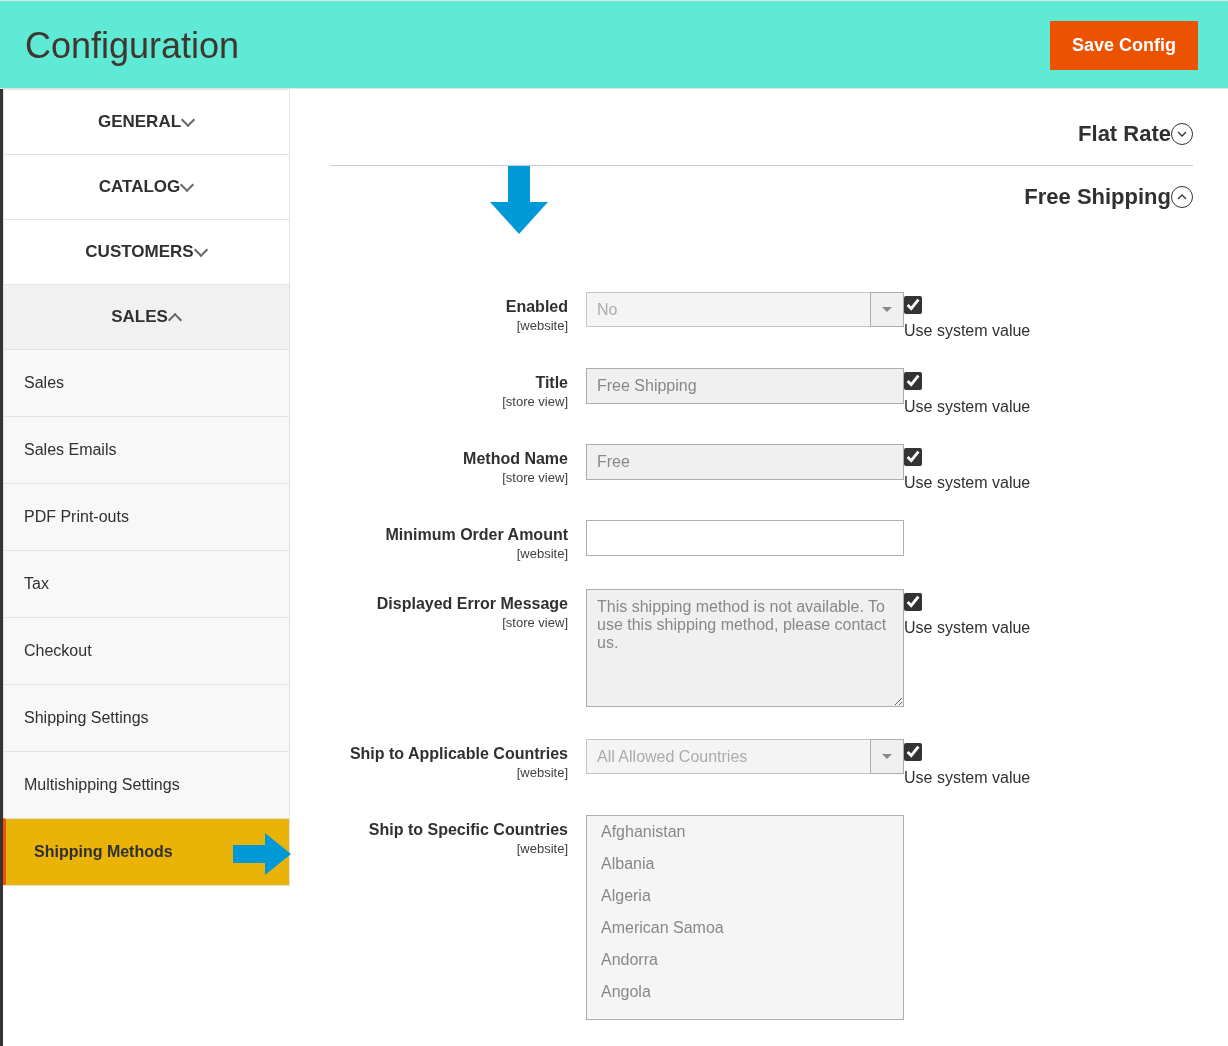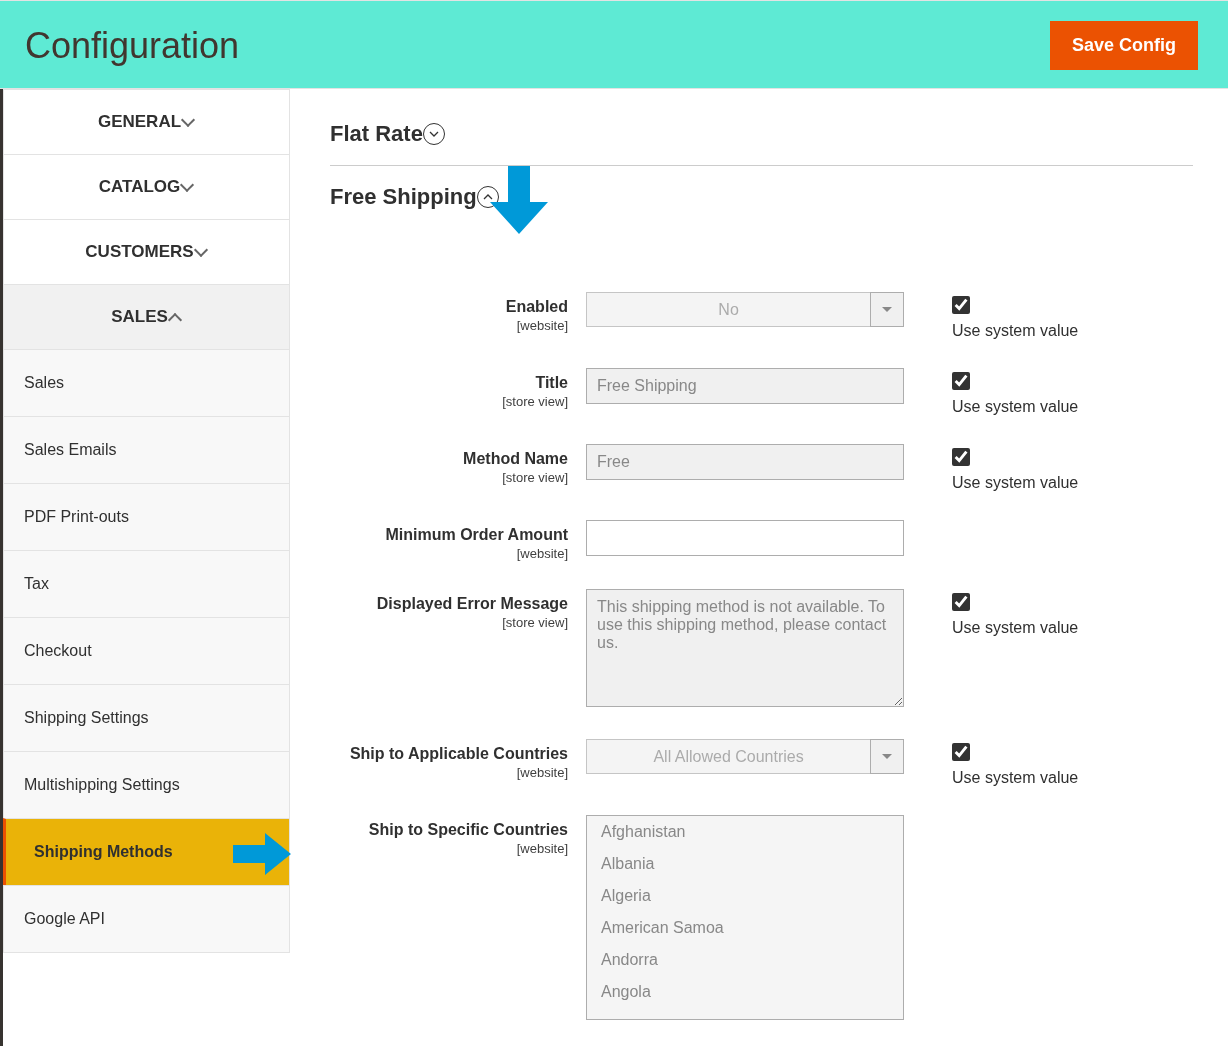--- a/index.html
+++ b/index.html
@@ -13,37 +13,37 @@
 .sidebar-group:first-child { border-top: 1px solid #e3e3e3; }
 .group-head { display: flex; justify-content: center; align-items: center; padding: 22px 20px; font-size: 17px; font-weight: 600; color: #303030; cursor: pointer; background: #fff; }
 .group-head.expanded { background: #f1f1f1; }
 .chev { width: 14px; height: 14px; position: relative; }
 .chev.down::before { content: ''; position: absolute; width: 8px; height: 8px; border-right: 2px solid #666; border-bottom: 2px solid #666; transform: rotate(45deg); top: 0; left: 2px; }
 .chev.up::before { content: ''; position: absolute; width: 8px; height: 8px; border-right: 2px solid #666; border-bottom: 2px solid #666; transform: rotate(-135deg); top: 5px; left: 2px; }
 .sub-items { background: #f8f8f8; }
 .sub-item { padding: 24px 20px; font-size: 16px; color: #303030; border-top: 1px solid #e3e3e3; cursor: pointer; background: #f8f8f8; position: relative; }
 .sub-item.active { background: #eab308; border-left: 3px solid #eb5202; font-weight: 600; margin-left: -1px; padding-left: 28px; }
 .main-area { flex: 1; padding: 20px 35px 20px 40px; }
-.section-row { display: flex; justify-content: flex-start; align-items: center; padding: 12px 0 18px 0; border-bottom: 1px solid #ccc; margin-bottom: 6px; }
+.section-row { display: flex; justify-content: flex-end; align-items: center; padding: 12px 0 18px 0; border-bottom: 1px solid #ccc; margin-bottom: 6px; }
 .section-row.last { border-bottom: none; }
 .section-title { font-size: 22px; font-weight: 700; color: #303030; }
 .circle-toggle { width: 22px; height: 22px; border: 1.5px solid #333; border-radius: 50%; display: flex; align-items: center; justify-content: center; cursor: pointer; }
 .circle-toggle svg { width: 10px; height: 10px; }
 .field-row { display: flex; align-items: flex-start; margin-top: 28px; margin-bottom: 12px; }
 .label-col { width: 256px; text-align: right; padding-right: 18px; padding-top: 6px; }
 .label-main { font-size: 16px; font-weight: 600; color: #303030; }
 .label-scope { font-size: 13px; color: #404040; display: block; margin-top: 2px; }
 .input-col { width: 318px; }
 .input-col select, .input-col input[type=text], .input-col textarea { width: 100%; font-size: 16px; padding: 8px 10px; border: 1px solid #adadad; font-family: inherit; }
 .input-col select:disabled, .input-col input:disabled, .input-col textarea:disabled { background: #f0f0f0; color: #888; }
 .sel-wrap { position: relative; display: flex; }
-.sel-wrap select { appearance: none; -webkit-appearance: none; border-right: none; text-align: center; }
+.sel-wrap select { appearance: none; -webkit-appearance: none; border-right: none; }
 .sel-arrow { width: 38px; border: 1px solid #adadad; background: #f0f0f0; display: flex; align-items: center; justify-content: center; }
 .sel-arrow::before { content: ''; border-left: 5px solid transparent; border-right: 5px solid transparent; border-top: 5px solid #888; }
-.check-col { padding-left: 48px; padding-top: 4px; }
+.check-col { padding-top: 4px; }
 .check-col label { font-size: 16px; color: #303030; display: block; margin-top: 4px; }
 .check-col input[type=checkbox] { width: 18px; height: 18px; accent-color: #333; }
 .multi-select { border: 1px solid #adadad; background: #f5f5f5; height: 205px; overflow-y: scroll; }
 .multi-opt { padding: 7px 14px; font-size: 16px; color: #888; }
 textarea { height: 118px; resize: both; }
 .arrow-annot { position: absolute; }
 .arrow-annot svg { display: block; }
 </style>
 </head>
 <body>
@@ -87,21 +87,20 @@
         <div class="sub-item">Shipping Settings</div>
         <div class="sub-item">Multishipping Settings</div>
         <div class="sub-item active" style="position:relative;">
           <span>Shipping Methods</span>
           <span class="arrow-annot" style="right:-2px; top:14px;">
             <svg width="58" height="42" viewBox="0 0 58 42">
                 <path d="M0 12 L32 12 L32 0 L58 21 L32 42 L32 30 L0 30 Z" fill="#0099d8"></path>
               </svg>
           </span>
         </div>
-        <div class="sub-item">Google API</div>
       </div>
     </div>
   </div>
 
   <div class="main-area">
 
     <div class="section-row">
       <span class="section-title">Flat Rate</span>
       <span class="circle-toggle">
         <svg viewBox="0 0 10 10">

